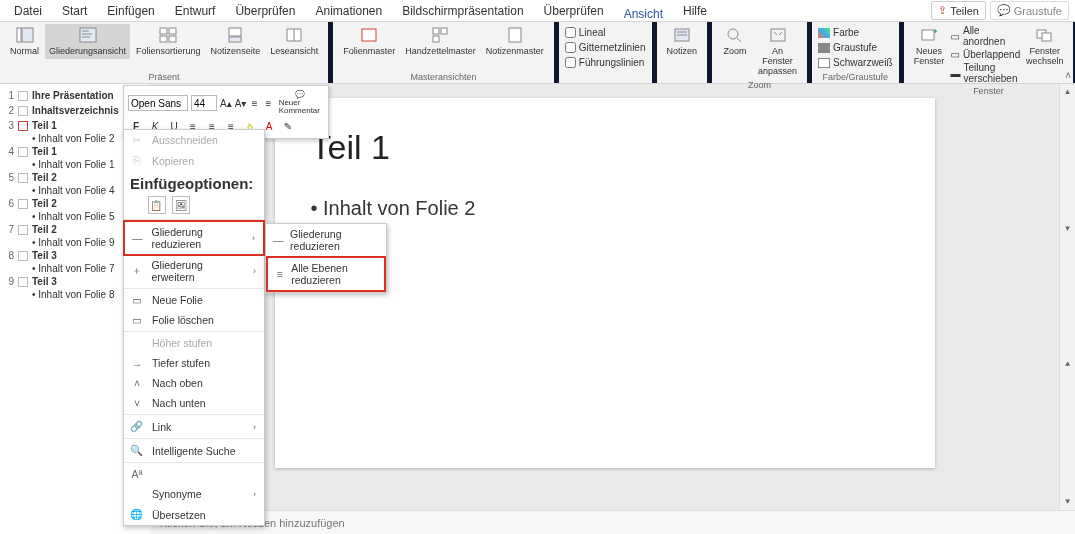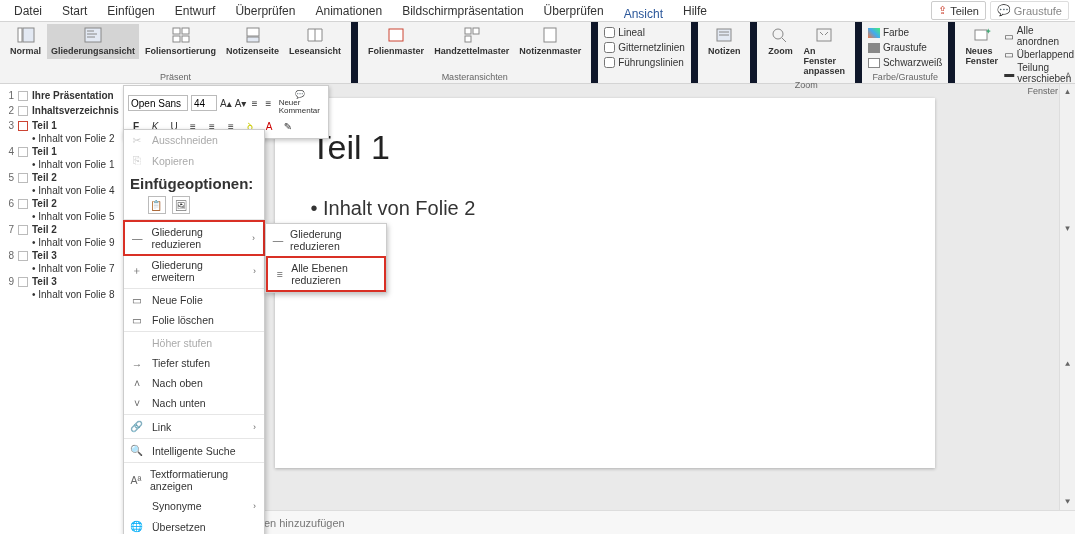--- a/index.html
+++ b/index.html
@@ -9,25 +9,25 @@
 .tab-bar { display: flex; align-items: center; height: 22px; padding-left: 4px; border-bottom: 1px solid #d4d4d4; }
 .tab { padding: 7px 10px; font-size: 12px; cursor: pointer; }
 .tab.active { border-bottom: 2px solid #2b579a; color: #2b579a; margin-top: 8px; }
 .titlebar-right { margin-left: auto; display: flex; gap: 4px; padding-right: 6px; }
 .title-btn { display: flex; align-items: center; gap: 3px; font-size: 11px; padding: 2px 6px; border: 1px solid #ccc; border-radius: 2px; }
 .title-btn.comments { color: #888; border-color: #ddd; }
 .share-ico { color: #c43; }
 
 
 .ribbon { display: flex; height: 62px; background: #f3f3f3; border-bottom: 1px solid #d4d4d4; position: relative; }
-.group { display: flex; flex-direction: column; padding: 2px 6px 1px; border-right: 7px solid #0f172a; }
+.group { display: flex; flex-direction: column; padding: 2px 6px 1px; border-right: 5px solid #0f172a; }
 .group-row { display: flex; align-items: flex-start; gap: 2px; flex: 1; }
 .group-label { text-align: center; font-size: 9px; color: #666; padding-top: 1px; }
 .big-btn { display: flex; flex-direction: column; align-items: center; justify-content: flex-start; padding: 2px 4px; gap: 3px; min-width: 34px; }
-.big-btn .lbl { font-size: 9px; line-height: 1.1; font-weight: bold; }
+.big-btn .lbl { font-size: 9px; text-align: center; line-height: 1.1; }
 .big-btn.active { background: #d4d4d4; }
 .ico { width: 20px; height: 18px; display: flex; align-items: center; justify-content: center; }
 .ico svg { width: 18px; height: 16px; }
 .chk-row { display: flex; align-items: center; gap: 3px; font-size: 10px; padding: 1px 0; }
 .chk-row input { width: 11px; height: 11px; }
 .small-row { display: flex; align-items: center; gap: 3px; font-size: 10px; padding: 1px 0; }
 .sq { width: 12px; height: 10px; border: 1px solid #888; display: inline-block; }
 .sq.color { background: linear-gradient(45deg,#e74,#4ae,#4e7); border: none; }
 .sq.gray { background: #888; }
 .sq.bw { background: #fff; }
@@ -481,21 +481,20 @@
       <span class="cm-arrow">›</span>
     </div>
   <div class="cm-sep"></div>
   <div class="cm-item">
       <span class="cm-ico">🔍</span>
       <span>Intelligente Suche</span>
     </div>
   <div class="cm-sep"></div>
   <div class="cm-item">
       <span class="cm-ico">Aª</span>
-      <span>Textformatierung anzeigen</span>
     </div>
   <div class="cm-item">
       <span class="cm-ico"></span>
       <span>Synonyme</span>
       <span class="cm-arrow">›</span>
     </div>
   <div class="cm-item">
       <span class="cm-ico">🌐</span>
       <span>Übersetzen</span>
     </div>

